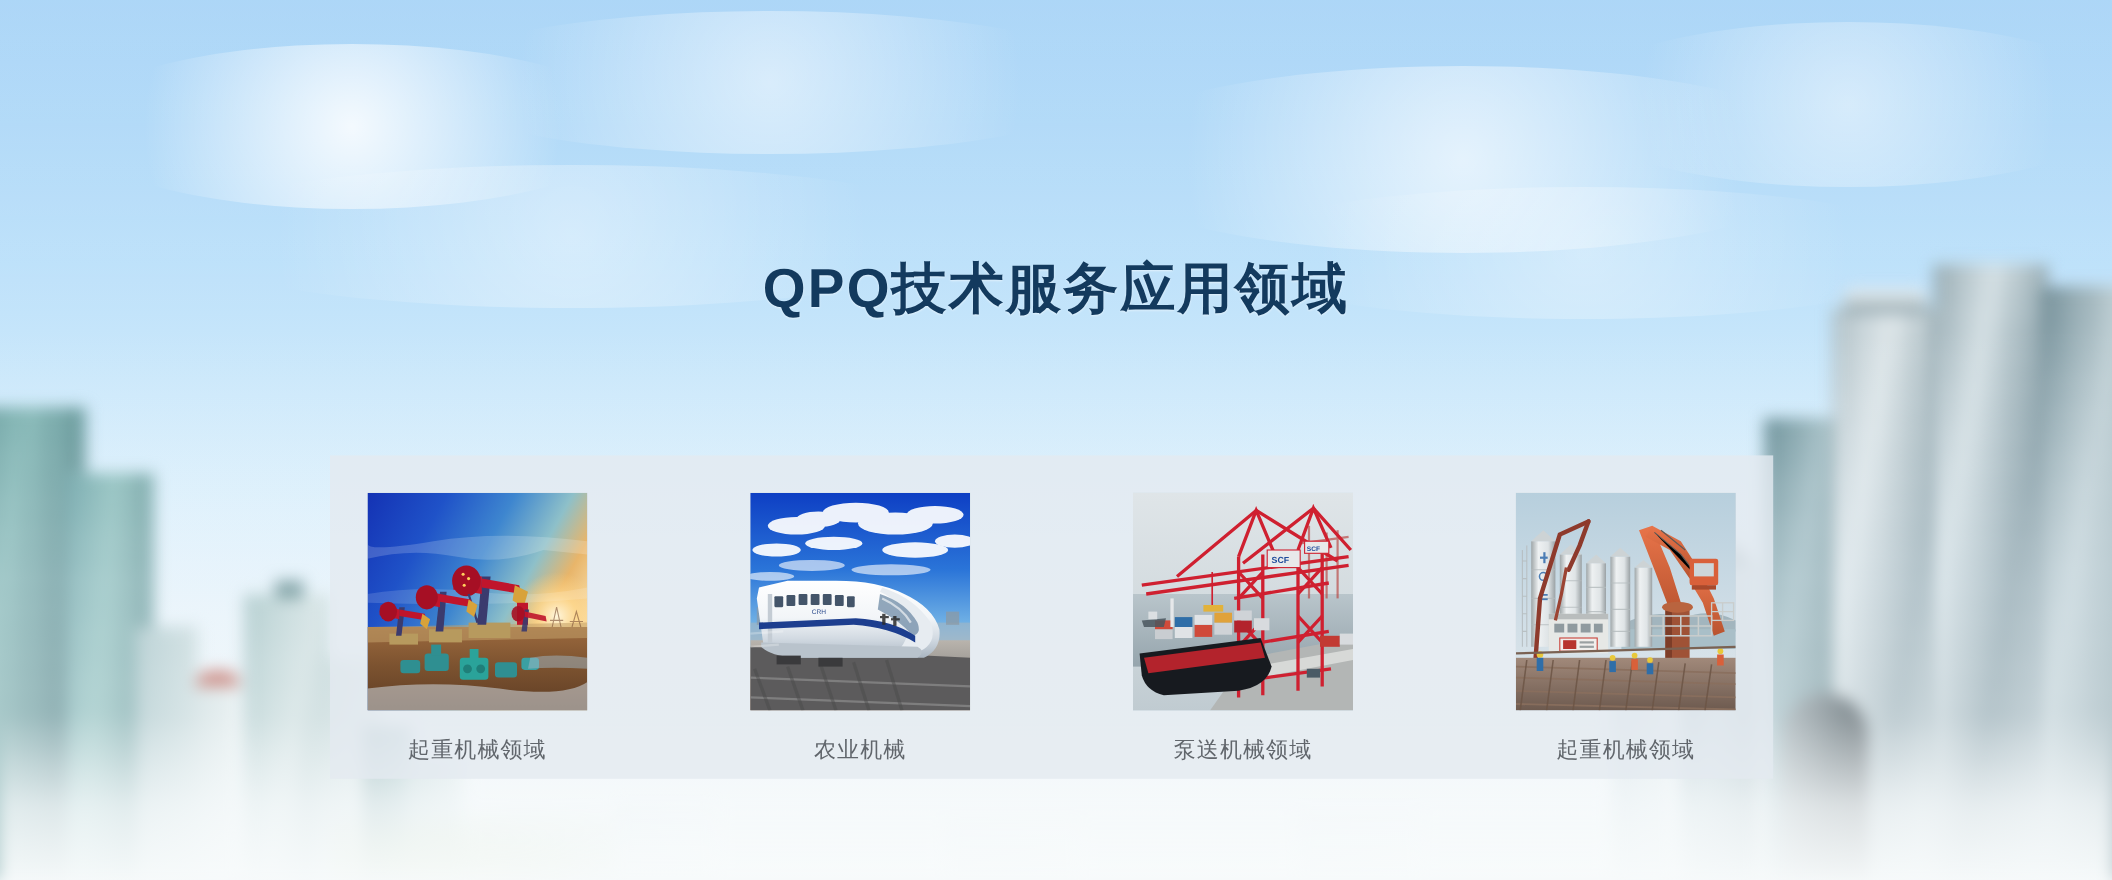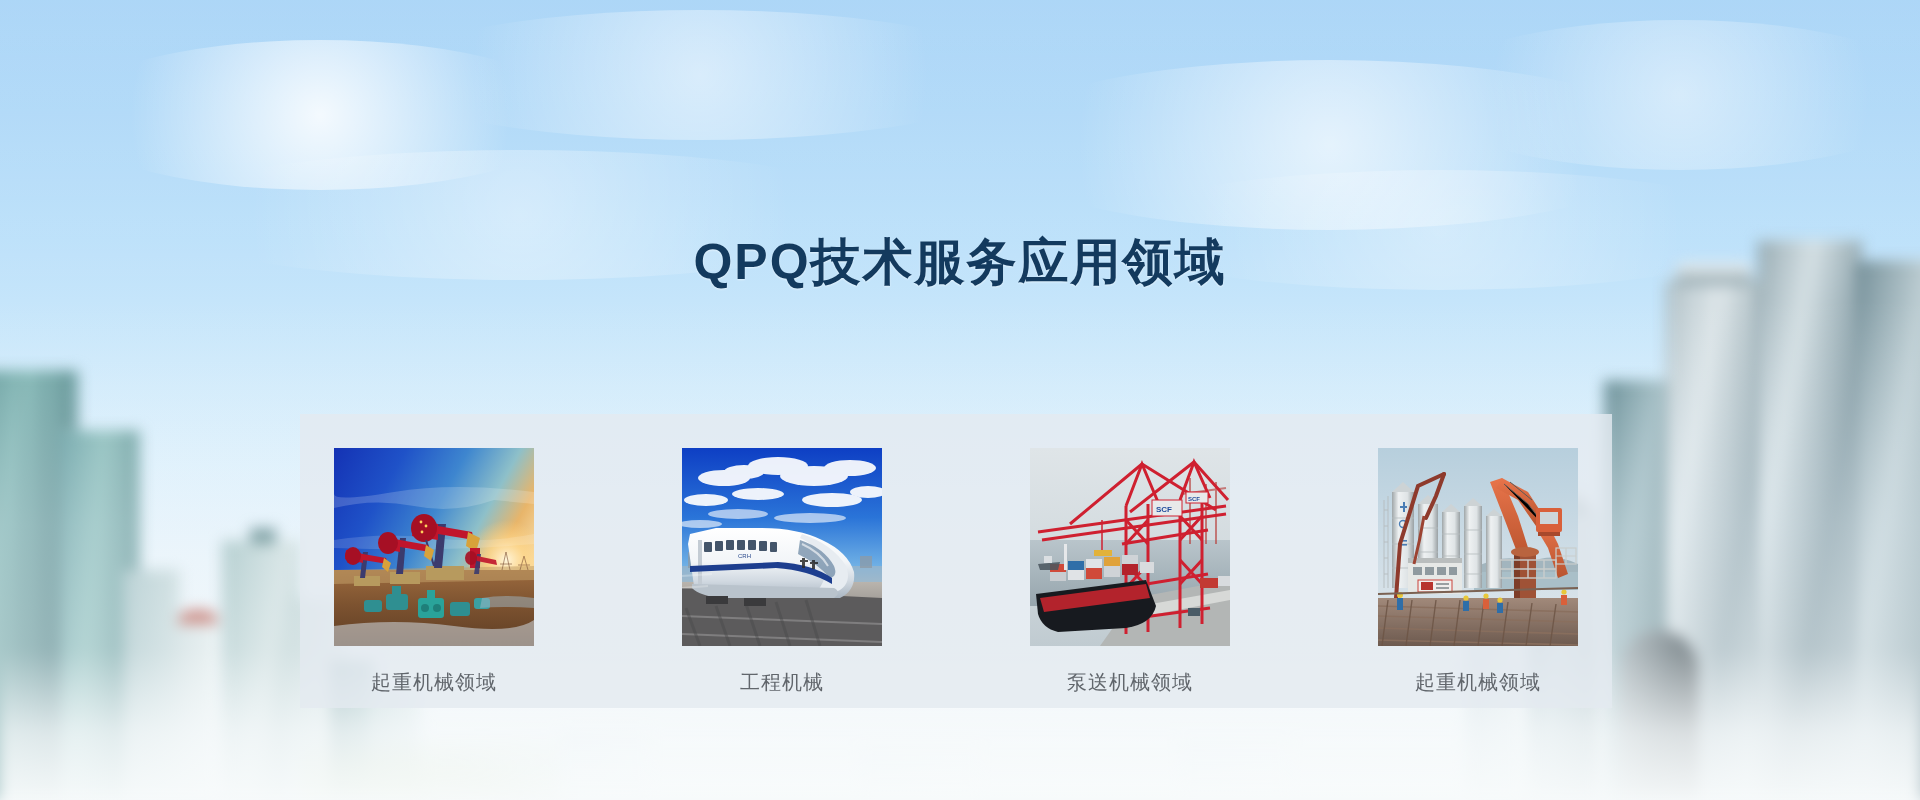--- a/index.html
+++ b/index.html
@@ -465,21 +465,21 @@
             <rect x="24" y="148" width="22" height="8" fill="#3a3a3c"></rect>
             <rect x="62" y="150" width="22" height="8" fill="#3a3a3c"></rect>
           </g>
 
           <g stroke="#ffffff" stroke-width="2" opacity=".25">
             <path d="M0 128 L30 126"></path>
               <path d="M0 140 L26 138"></path>
           </g>
         </svg>
       </span>
-      <span class="card-label">工程机械</span>
+      <span class="card-label">农业机械</span>
     </a>
 
     <a class="card" href="#">
       <span class="card-thumb">
         <svg viewBox="0 0 200 198" preserveAspectRatio="none" aria-hidden="true">
           <defs>
             <linearGradient id="ptSky" x1="0" y1="0" x2="0" y2="1">
               <stop offset="0%" stop-color="#dfe5e8"></stop>
               <stop offset="55%" stop-color="#d2dade"></stop>
               <stop offset="100%" stop-color="#c0cbd1"></stop>

